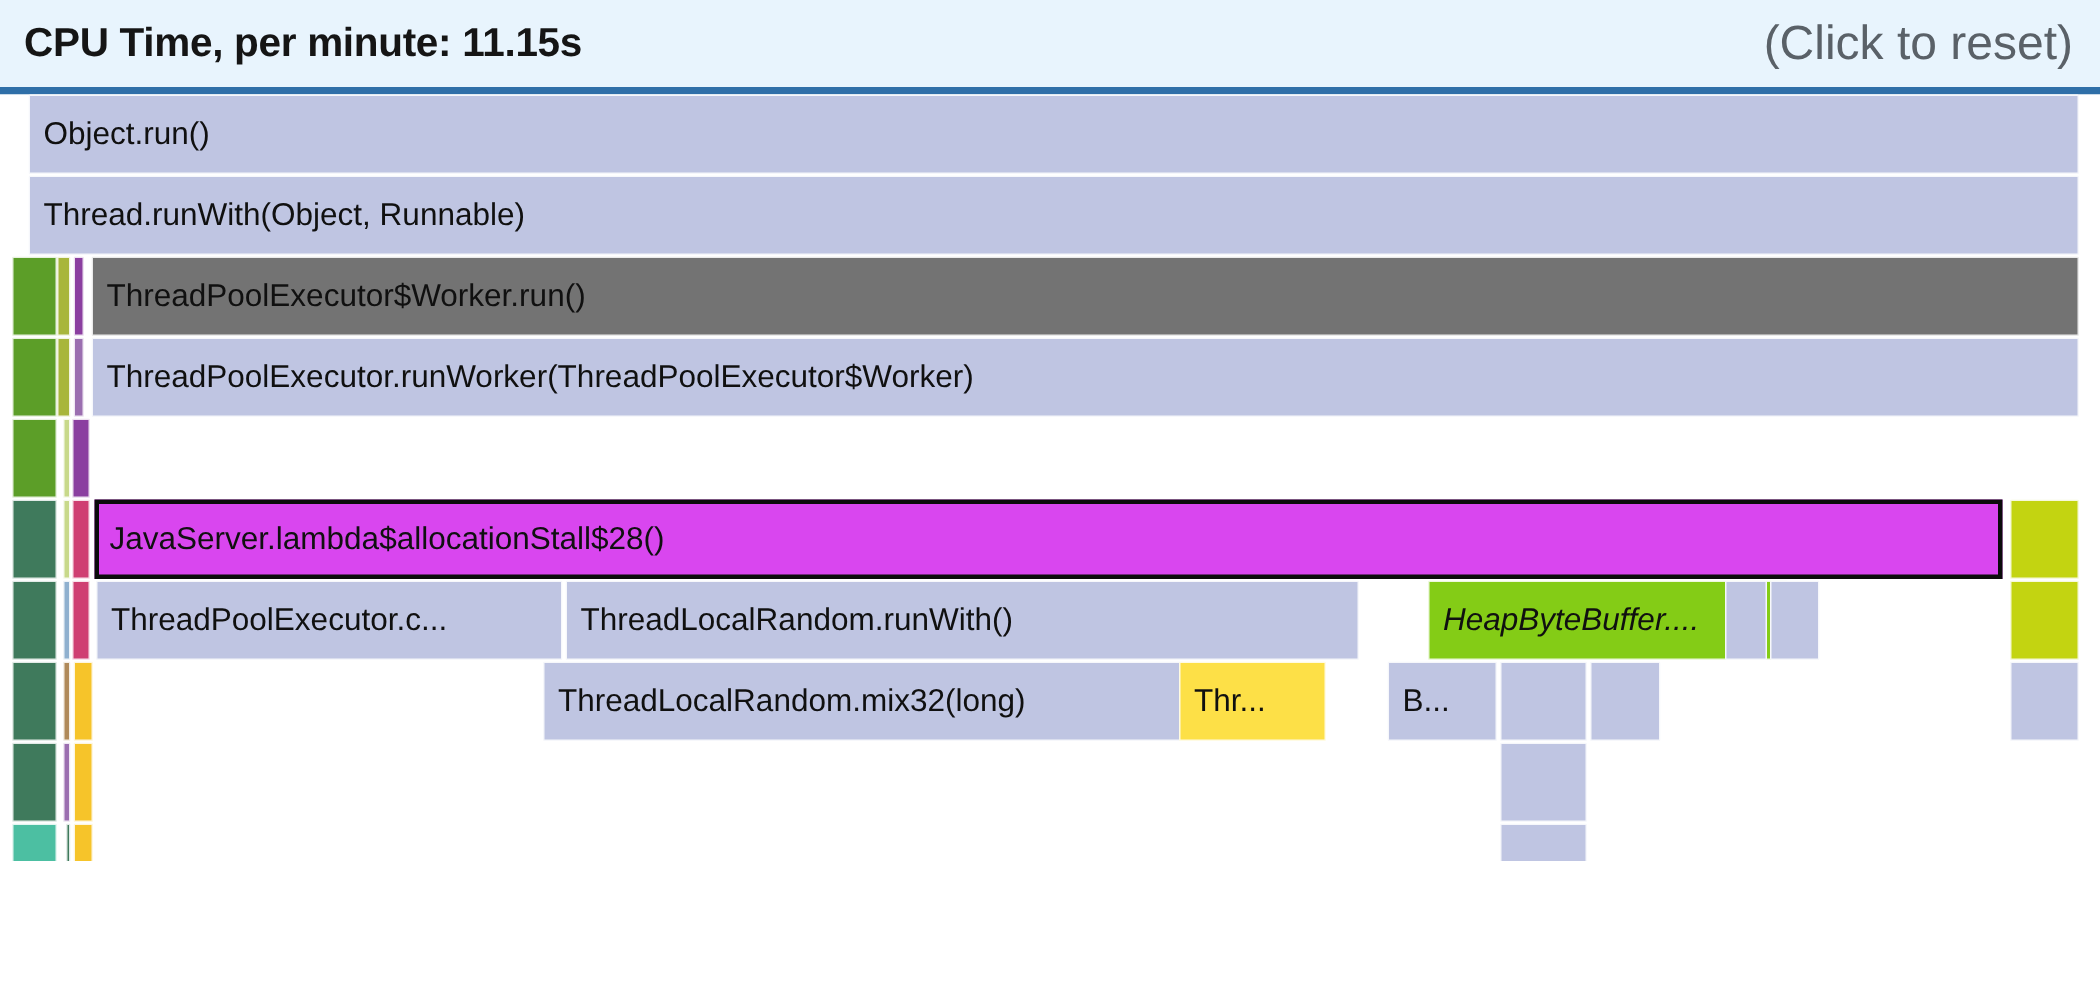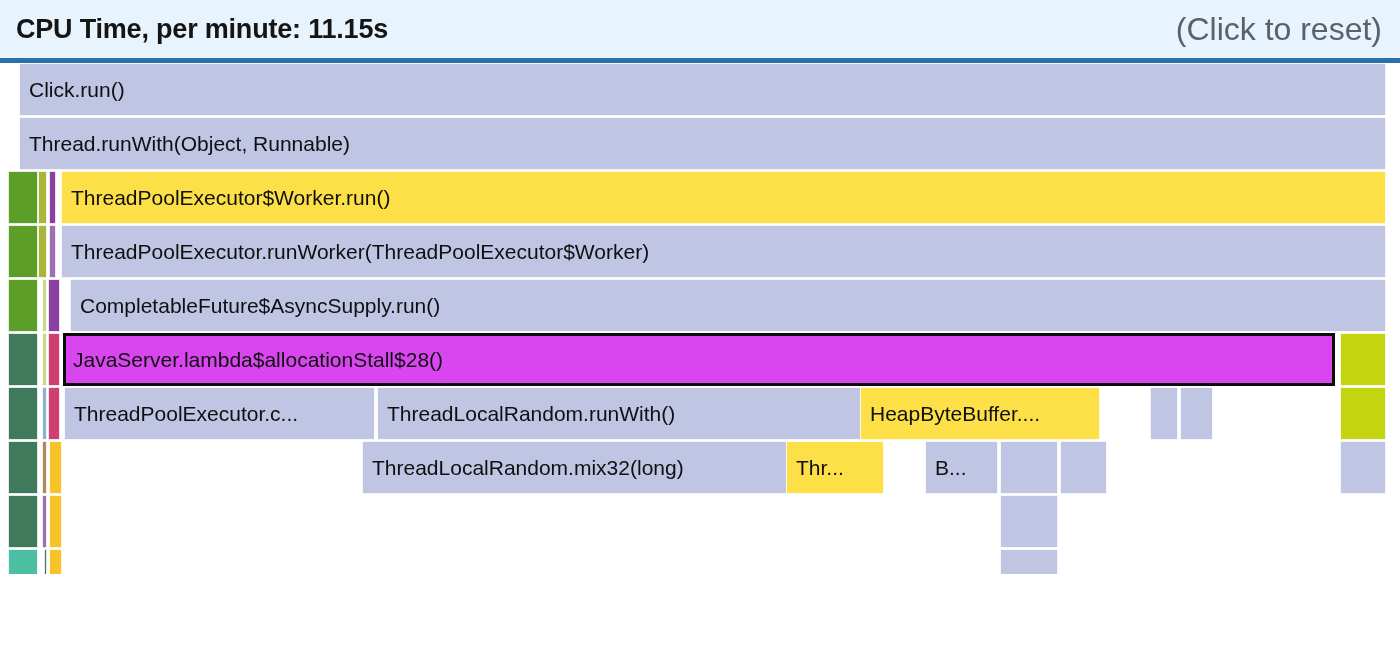--- a/index.html
+++ b/index.html
@@ -85,60 +85,57 @@
 <div id="app">
 
   <div id="header">
     <div id="header-title">CPU Time, per minute: 11.15s</div>
     <div id="header-reset">(Click to reset)</div>
   </div>
   <div id="header-rule"></div>
 
   <div id="flame">
       <div class="frame" style="left: 19px; top: 0px; width: 1367px; height: 53px; background: rgb(191, 197, 226);">
-        <span class="lbl">Click.run()</span>
+        <span class="lbl">Object.run()</span>
       </div>
       <div class="frame" style="left: 19px; top: 54px; width: 1367px; height: 53px; background: rgb(191, 197, 226); text-align: right;">
         <span class="lbl">Thread.runWith(Object, Runnable)</span>
       </div>
       <div class="frame" style="left: 8px; top: 108px; width: 30px; height: 53px; background: rgb(92, 158, 40);"></div>
       <div class="frame" style="left: 38px; top: 108px; width: 9px; height: 53px; background: rgb(168, 182, 60);"></div>
       <div class="frame" style="left: 49px; top: 108px; width: 7px; height: 53px; background: rgb(139, 63, 160);"></div>
-      <div class="frame" style="left: 61px; top: 108px; width: 1325px; height: 53px; background: #fde047;">
+      <div class="frame" style="left: 61px; top: 108px; width: 1325px; height: 53px; background: #737373;">
         <span class="lbl">ThreadPoolExecutor$Worker.run()</span>
       </div>
       <div class="frame" style="left: 8px; top: 162px; width: 30px; height: 53px; background: rgb(92, 158, 40);"></div>
       <div class="frame" style="left: 38px; top: 162px; width: 9px; height: 53px; background: rgb(168, 182, 60);"></div>
       <div class="frame" style="left: 49px; top: 162px; width: 7px; height: 53px; background: rgb(155, 111, 176);"></div>
       <div class="frame" style="left: 61px; top: 162px; width: 1325px; height: 53px; background: rgb(191, 197, 226);">
         <span class="lbl">ThreadPoolExecutor.runWorker(ThreadPoolExecutor$Worker)</span>
       </div>
       <div class="frame" style="left: 8px; top: 216px; width: 30px; height: 53px; background: rgb(92, 158, 40);"></div>
       <div class="frame" style="left: 42px; top: 216px; width: 5px; height: 53px; background: rgb(200, 217, 138);"></div>
       <div class="frame" style="left: 48px; top: 216px; width: 12px; height: 53px; background: rgb(139, 63, 160);"></div>
-      <div class="frame" style="left: 70px; top: 216px; width: 1316px; height: 53px; background: rgb(191, 197, 226);">
-        <span class="lbl">CompletableFuture$AsyncSupply.run()</span>
-      </div>
       <div class="frame" style="left: 8px; top: 270px; width: 30px; height: 53px; background: rgb(63, 122, 92);"></div>
       <div class="frame" style="left: 42px; top: 270px; width: 5px; height: 53px; background: rgb(200, 217, 138);"></div>
       <div class="frame" style="left: 48px; top: 270px; width: 12px; height: 53px; background: rgb(207, 63, 114);"></div>
       <div class="frame sel" style="left: 63px; top: 270px; width: 1272px; height: 53px; background: #d946ef;">
         <span class="lbl">JavaServer.lambda$allocationStall$28()</span>
       </div>
       <div class="frame" style="left: 1340px; top: 270px; width: 46px; height: 53px; background: rgb(195, 212, 17);"></div>
       <div class="frame" style="left: 8px; top: 324px; width: 30px; height: 53px; background: rgb(63, 122, 92);"></div>
       <div class="frame" style="left: 42px; top: 324px; width: 5px; height: 53px; background: rgb(143, 176, 207);"></div>
       <div class="frame" style="left: 48px; top: 324px; width: 12px; height: 53px; background: rgb(207, 63, 114);"></div>
       <div class="frame" style="left: 64px; top: 324px; width: 311px; height: 53px; background: rgb(191, 197, 226);">
         <span class="lbl">ThreadPoolExecutor.c...</span>
       </div>
       <div class="frame" style="left: 377px; top: 324px; width: 529px; height: 53px; background: rgb(191, 197, 226);">
         <span class="lbl">ThreadLocalRandom.runWith()</span>
       </div>
-      <div class="frame" style="left: 860px; top: 324px; width: 240px; height: 53px; background: #fde047;">
+      <div class="frame" style="left: 952px; top: 324px; width: 240px; height: 53px; background: #84cc16; font-style: italic;">
         <span class="lbl">HeapByteBuffer....</span>
       </div>
       <div class="frame" style="left: 1150px; top: 324px; width: 28px; height: 53px; background: rgb(191, 197, 226);"></div>
       <div class="frame" style="left: 1180px; top: 324px; width: 33px; height: 53px; background: rgb(191, 197, 226);"></div>
       <div class="frame" style="left: 1340px; top: 324px; width: 46px; height: 53px; background: rgb(195, 212, 17);"></div>
       <div class="frame" style="left: 8px; top: 378px; width: 30px; height: 53px; background: rgb(63, 122, 92);"></div>
       <div class="frame" style="left: 42px; top: 378px; width: 5px; height: 53px; background: rgb(176, 138, 90);"></div>
       <div class="frame" style="left: 49px; top: 378px; width: 13px; height: 53px; background: rgb(246, 196, 42);"></div>
       <div class="frame" style="left: 362px; top: 378px; width: 427px; height: 53px; background: rgb(191, 197, 226);">
         <span class="lbl">ThreadLocalRandom.mix32(long)</span>

